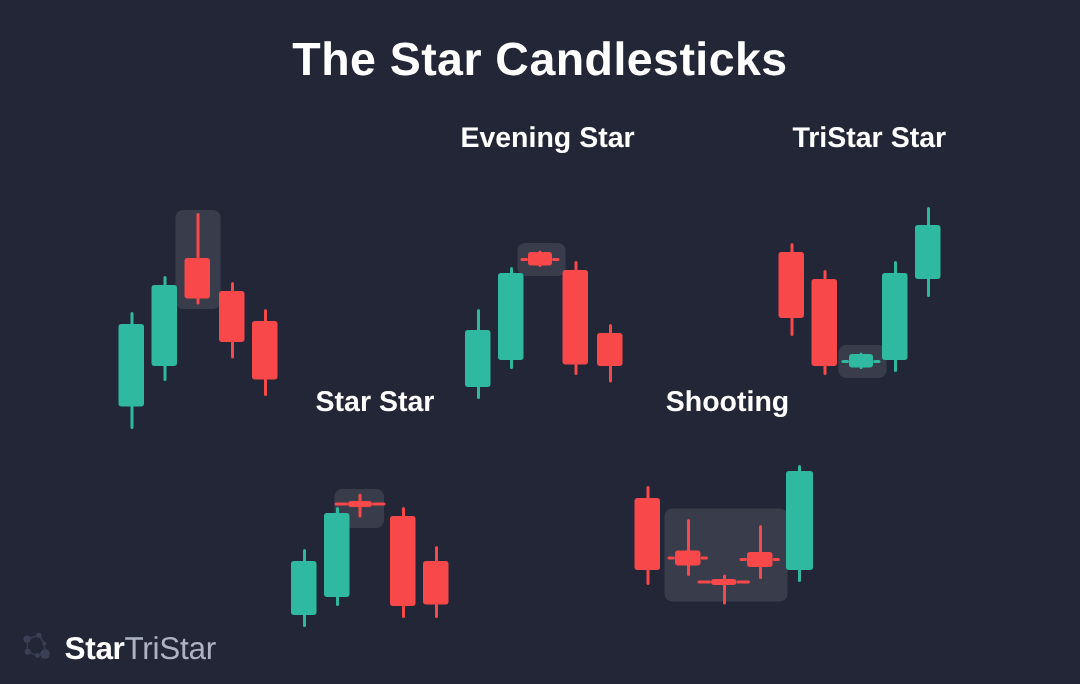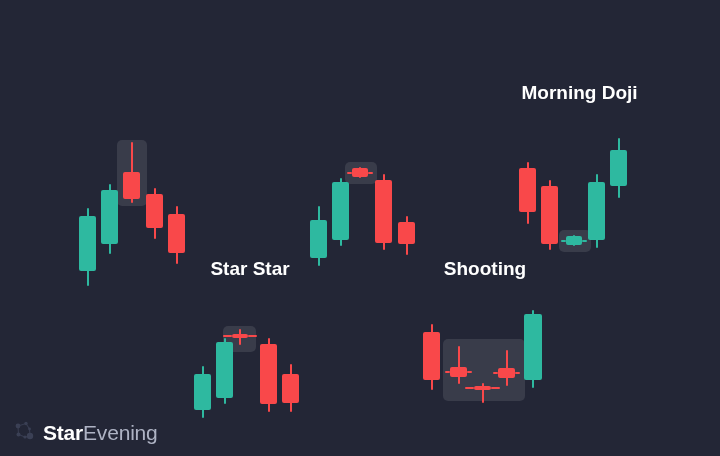--- a/index.html
+++ b/index.html
@@ -41,20 +41,21 @@
   .logo-mark { width:22px; height:24px; position:relative; flex:0 0 auto; }
   .logo-text { font-size:21px; font-weight:700; letter-spacing:-0.2px; line-height:1; }
   .logo-trend { color:#ffffff; }
   .logo-spider { color:#aeb3c4; font-weight:400; }
 </style>
 </head>
 <body>
 
 <div id="root">
 
+  <div class="title">The Star Candlesticks</div>
 
   <div id="panels">
       <div class="panel" style="left: 55px; top: 82px; width: 170px; height: 188px;">
         <div class="chart" style="top: 28px; width: 170px; height: 160px;">
           <div class="highlight" style="left: 62px; top: 30px; width: 30px; height: 66px; background: rgba(255, 255, 255, 0.1);"></div>
           <div class="candle" style="left: 24px; top: 0px; width: 17px; height: 160px;">
             <div class="wick" style="top: 98px; height: 78px; background: rgb(46, 185, 160);"></div>
             <div class="body" style="top: 106px; height: 55px; background: rgb(46, 185, 160);"></div>
           </div>
           <div class="candle" style="left: 46px; top: 0px; width: 17px; height: 160px;">
@@ -69,20 +70,21 @@
             <div class="wick" style="top: 78px; height: 51px; background: rgb(249, 72, 74);"></div>
             <div class="body" style="top: 84px; height: 34px; background: rgb(249, 72, 74);"></div>
           </div>
           <div class="candle" style="left: 113px; top: 0px; width: 17px; height: 160px;">
             <div class="wick" style="top: 96px; height: 58px; background: rgb(249, 72, 74);"></div>
             <div class="body" style="top: 104px; height: 39px; background: rgb(249, 72, 74);"></div>
           </div>
         </div>
       </div>
       <div class="panel" style="left: 290px; top: 82px; width: 150px; height: 188px;">
+        <div class="panel-label">Evening Star</div>
         <div class="chart" style="top: 28px; width: 150px; height: 160px;">
           <div class="highlight" style="left: 55px; top: 52px; width: 32px; height: 22px; background: rgba(255, 255, 255, 0.1);"></div>
           <div class="candle" style="left: 20px; top: 0px; width: 17px; height: 160px;">
             <div class="wick" style="top: 96px; height: 60px; background: rgb(46, 185, 160);"></div>
             <div class="body" style="top: 110px; height: 38px; background: rgb(46, 185, 160);"></div>
           </div>
           <div class="candle" style="left: 42px; top: 0px; width: 17px; height: 160px;">
             <div class="wick" style="top: 68px; height: 68px; background: rgb(46, 185, 160);"></div>
             <div class="body" style="top: 72px; height: 58px; background: rgb(46, 185, 160);"></div>
           </div>
@@ -96,21 +98,21 @@
             <div class="wick" style="top: 64px; height: 76px; background: rgb(249, 72, 74);"></div>
             <div class="body" style="top: 70px; height: 63px; background: rgb(249, 72, 74);"></div>
           </div>
           <div class="candle" style="left: 108px; top: 0px; width: 17px; height: 160px;">
             <div class="wick" style="top: 106px; height: 39px; background: rgb(249, 72, 74);"></div>
             <div class="body" style="top: 112px; height: 22px; background: rgb(249, 72, 74);"></div>
           </div>
         </div>
       </div>
       <div class="panel" style="left: 497px; top: 82px; width: 165px; height: 188px;">
-        <div class="panel-label">Morning Doji</div>
+        <div class="panel-label">TriStar Star</div>
         <div class="chart" style="top: 28px; width: 165px; height: 160px;">
           <div class="highlight" style="left: 62px; top: 120px; width: 32px; height: 22px; background: rgba(255, 255, 255, 0.1);"></div>
           <div class="candle" style="left: 22px; top: 0px; width: 17px; height: 160px;">
             <div class="wick" style="top: 52px; height: 62px; background: rgb(249, 72, 74);"></div>
             <div class="body" style="top: 58px; height: 44px; background: rgb(249, 72, 74);"></div>
           </div>
           <div class="candle" style="left: 44px; top: 0px; width: 17px; height: 160px;">
             <div class="wick" style="top: 70px; height: 70px; background: rgb(249, 72, 74);"></div>
             <div class="body" style="top: 76px; height: 58px; background: rgb(249, 72, 74);"></div>
           </div>
@@ -201,16 +203,16 @@
           <circle cx="15.5" cy="9" r="1.4"></circle>
           <circle cx="4.5" cy="14.5" r="2"></circle>
           <circle cx="11" cy="17" r="1.6"></circle>
           <circle cx="16" cy="16" r="3.2"></circle>
         </g>
         <g stroke="#3b4055" stroke-width="1.1" fill="none" opacity="0.85">
           <path d="M4,6 L12,3.5 M12,3.5 L15.5,9 M4,6 L4.5,14.5 M4.5,14.5 L11,17 M11,17 L16,16 M15.5,9 L16,16"></path>
         </g>
       </svg>
     </span>
-    <span class="logo-text"><span class="logo-trend">Star</span><span class="logo-spider">Evening</span></span>
+    <span class="logo-text"><span class="logo-trend">Star</span><span class="logo-spider">TriStar</span></span>
   </div>
 
 </div>
 
 </body></html>

